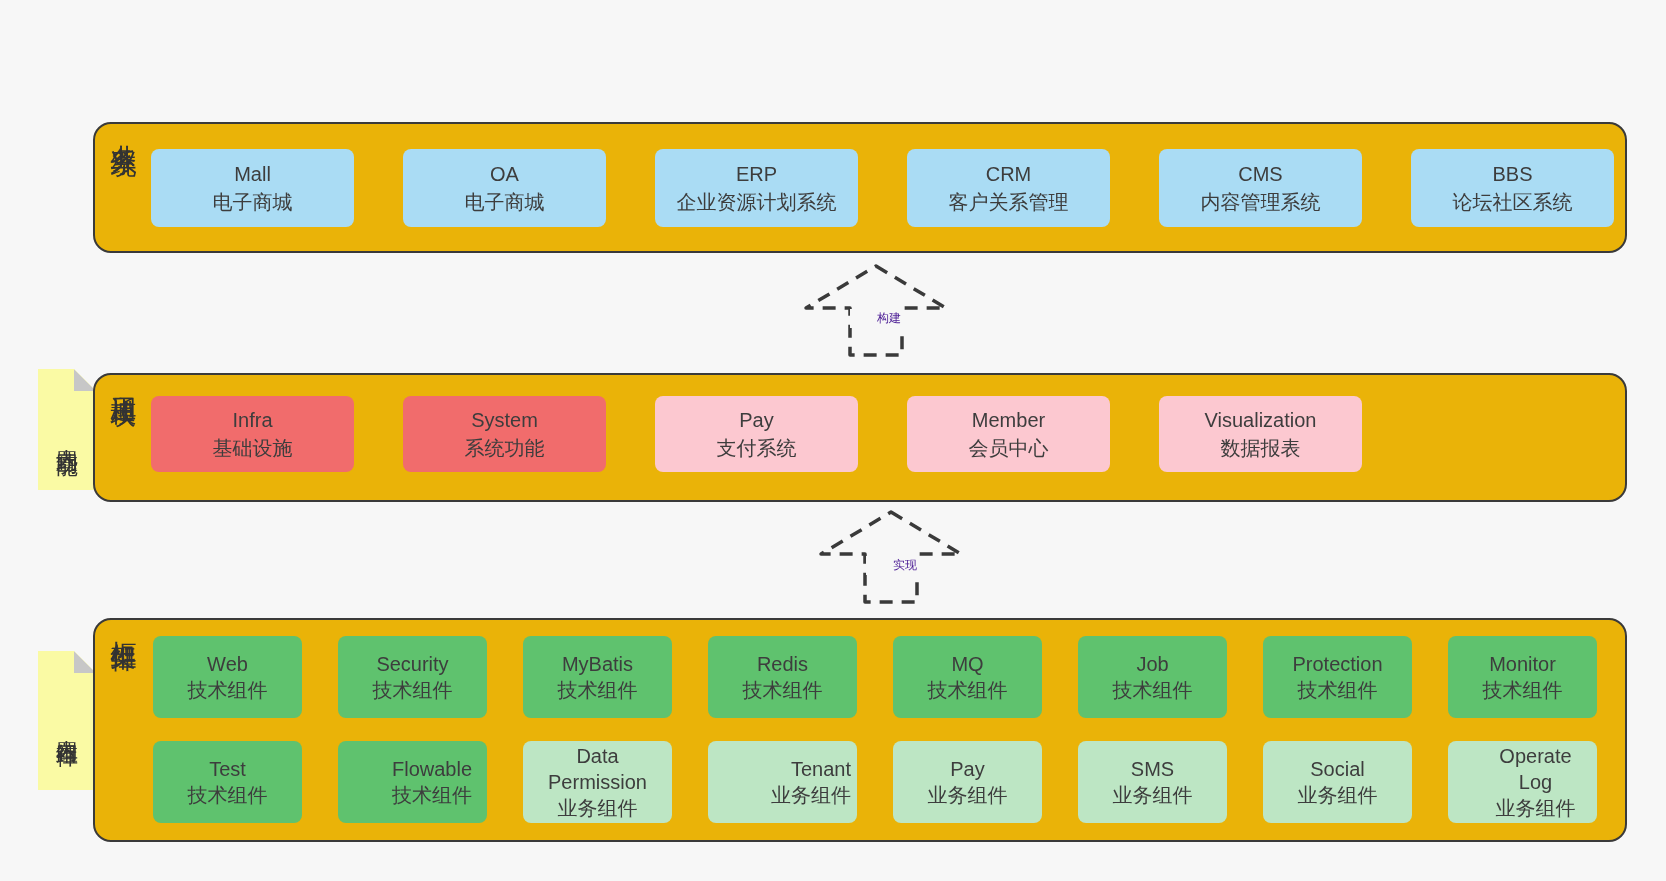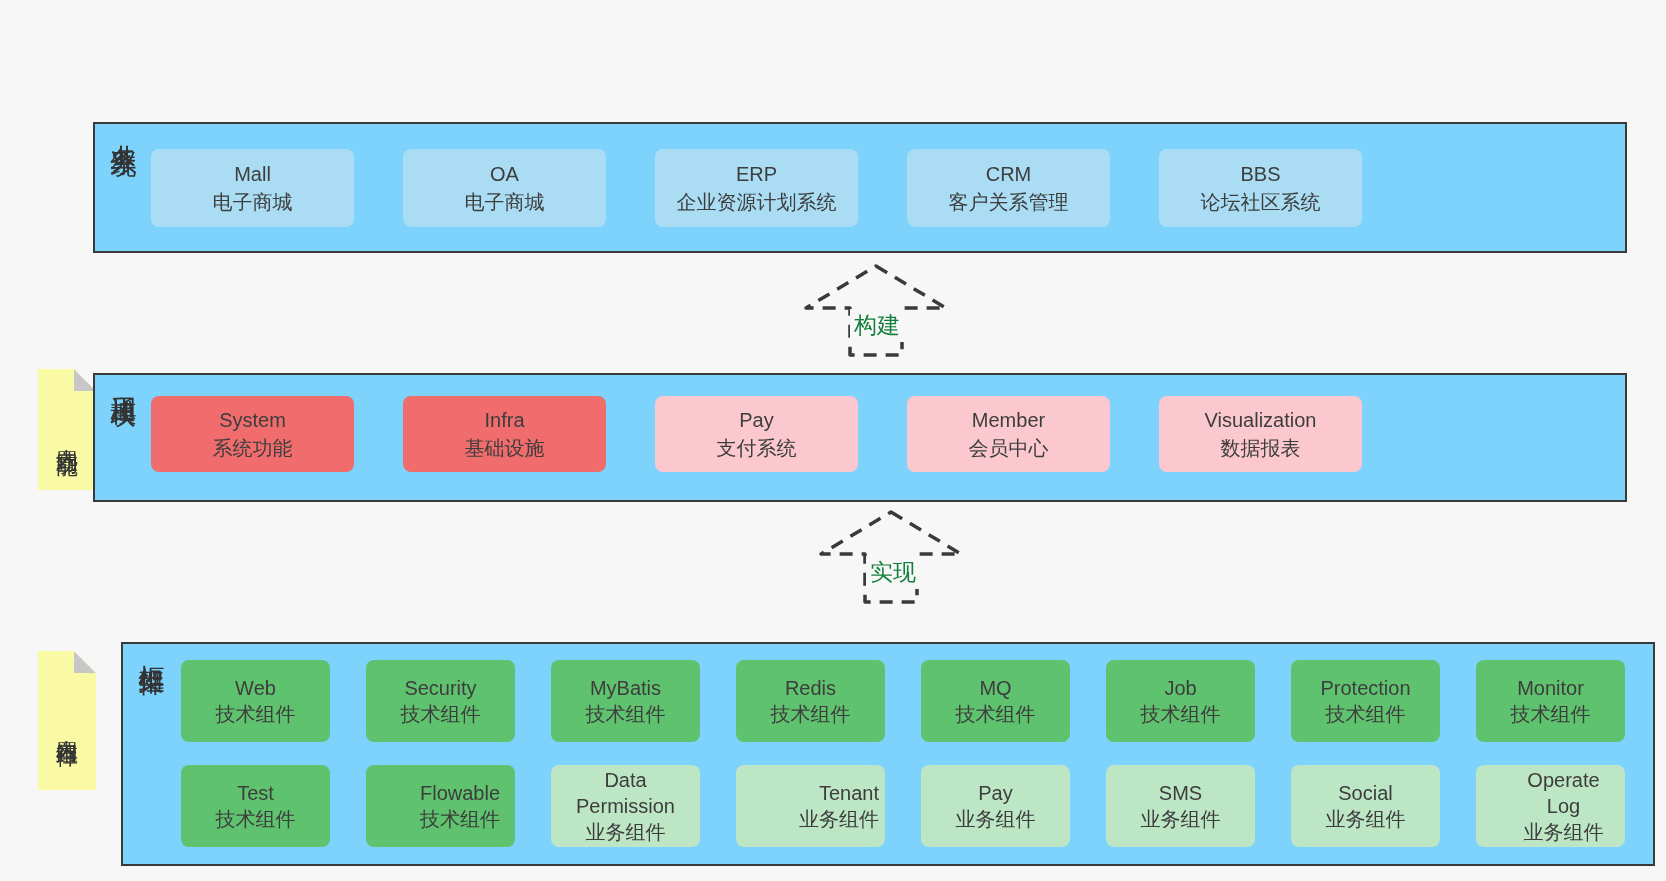--- a/index.html
+++ b/index.html
@@ -8,29 +8,29 @@
     background:#f7f7f7;
     font-family:"Liberation Sans","DejaVu Sans",sans-serif;
     position:relative;overflow:hidden;
     color:#3d3d3d;
   }
   .canvas{position:absolute;inset:0;}
 
   
   .band{
     position:absolute;left:93px;width:1534px;
-    background:#7dd3fc;
+    background:#eab308;
     border:2.5px solid #3a3a3a;
-    border-radius:0;
+    border-radius:18px;
     box-sizing:border-box;
     z-index:2;
   }
   #band-business{top:122px;height:131px;}
   #band-common{top:373px;height:129px;}
-  #band-framework{top:642px;height:224px;margin-left:28px;}
+  #band-framework{top:618px;height:224px;}
 
   .vlabel{
     position:absolute;left:12px;top:0;height:100%;
     display:flex;align-items:center;
     writing-mode:vertical-rl;text-orientation:upright;
     font-size:26px;letter-spacing:2px;color:#333;
     user-select:none;
   }
 
   .row{position:absolute;display:flex;}
@@ -76,22 +76,22 @@
   .arrow-svg{position:absolute;z-index:2;}
   #arrow-build{left:795px;top:258px;}
   #arrow-implement{left:810px;top:504px;}
   .arrow-path{
     fill:none;stroke:#3a3a3a;stroke-width:3.5;
     stroke-dasharray:13 9;stroke-linejoin:round;
   }
   .arrow-label{
     position:absolute;z-index:3;
     background:#f7f7f7;
-    font-size:23px;color:#15803d;
-    padding:1px 3px;text-align:center;
+    font-size:12px;color:#4c1d95;
+    padding:1px 3px;text-align:right;
   }
   #arrow-build-label{left:850px;top:309px;width:48px;}
   #arrow-implement-label{left:866px;top:556px;width:48px;}
 </style>
 </head>
 <body>
 
 <div class="canvas">
 
   <div class="band" id="band-business">
@@ -107,46 +107,50 @@
         </div>
         <div class="box" style="background: rgb(170, 220, 244);">
           <span>ERP</span>
           <span>企业资源计划系统</span>
         </div>
         <div class="box" style="background: rgb(170, 220, 244);">
           <span>CRM</span>
           <span>客户关系管理</span>
         </div>
         <div class="box" style="background: rgb(170, 220, 244);">
+          <span>CMS</span>
+          <span>内容管理系统</span>
+        </div>
+        <div class="box" style="background: rgb(170, 220, 244);">
           <span>BBS</span>
           <span>论坛社区系统</span>
         </div>
       </div>
   </div>
 
   <svg class="arrow-svg" id="arrow-build" width="165" height="102" viewBox="0 0 165 102">
     <path class="arrow-path" d="M81,8 L151,50 L107,50 L107,97 L55,97 L55,50 L11,50 Z"></path>
   </svg>
   <div class="arrow-label" id="arrow-build-label">构建</div>
 
   <div class="sticky" id="sticky-common">
     <div class="fold"></div>
     <div class="sticky-label">内置功能</div>
   </div>
 
   <div class="band" id="band-common">
     <div class="vlabel">通用模块</div>
     <div class="row row-6">
         <div class="box" style="background: rgb(241, 108, 108);">
+          <span>Infra</span>
+          <span>基础设施</span>
+        </div>
+        <div class="box" style="background: rgb(241, 108, 108);">
           <span>System</span>
           <span>系统功能</span>
-        </div>
-        <div class="box" style="background: rgb(241, 108, 108);">
-          <span>Infra</span>
-          <span>基础设施</span>
         </div>
         <div class="box" style="background: rgb(252, 200, 208);">
           <span>Pay</span>
           <span>支付系统</span>
         </div>
         <div class="box" style="background: rgb(252, 200, 208);">
           <span>Member</span>
           <span>会员中心</span>
         </div>
         <div class="box" style="background: rgb(252, 200, 208);">

